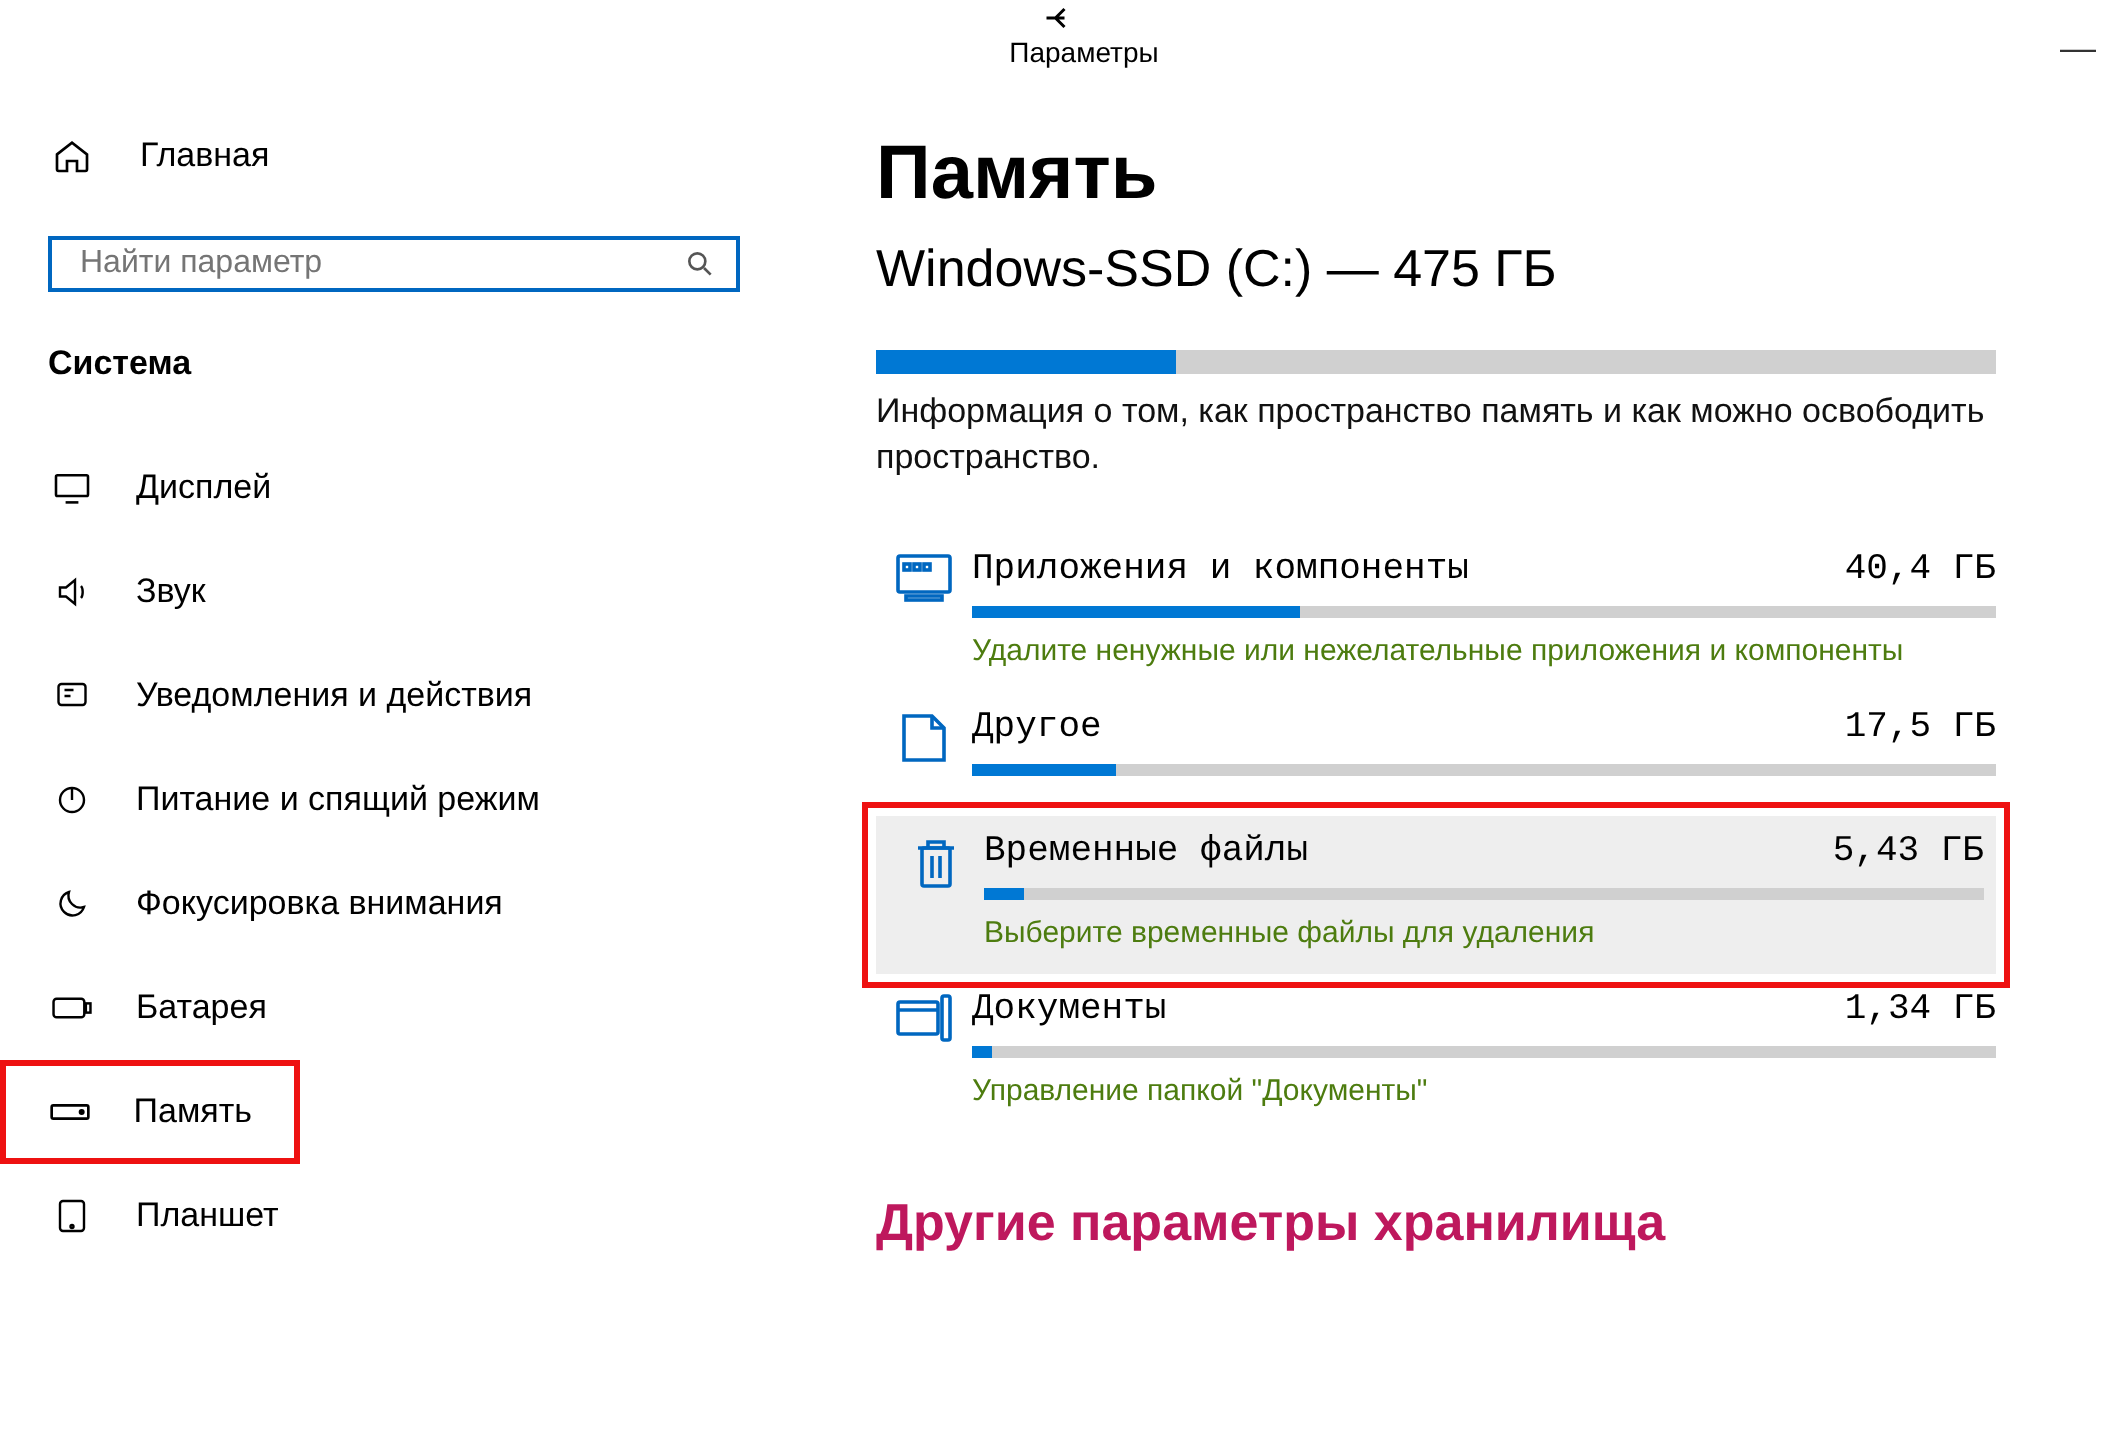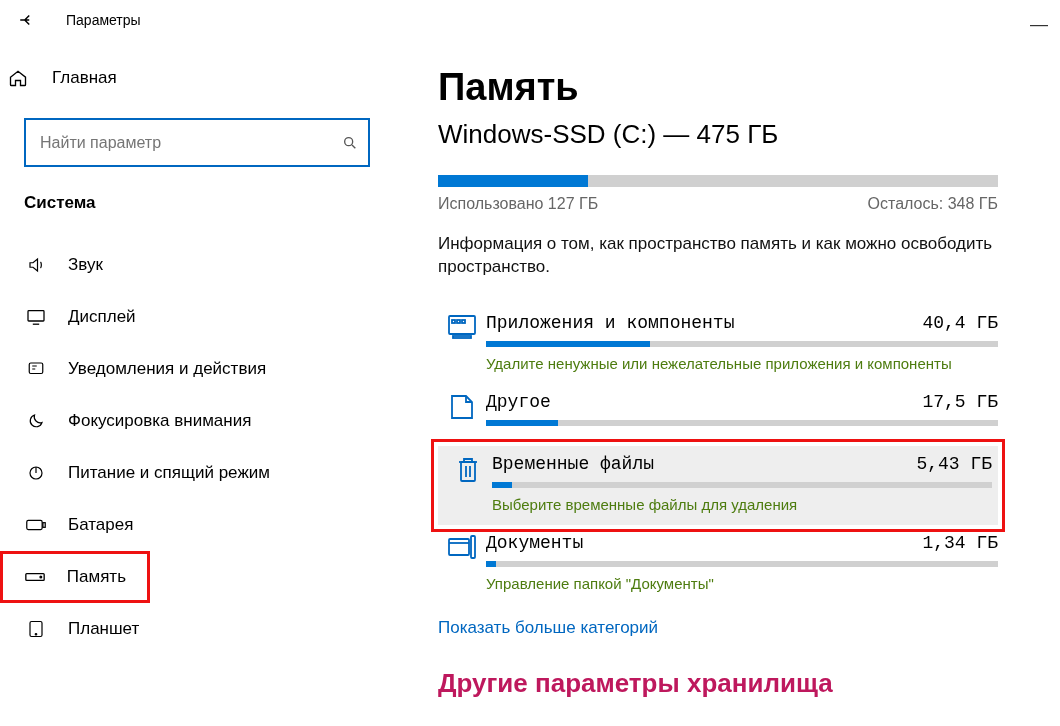--- a/index.html
+++ b/index.html
@@ -11,47 +11,48 @@
     height: 726px;
     overflow: hidden;
     position: relative;
   }
   .titlebar {
     height: 40px;
     display: flex;
     align-items: center;
     padding: 0 12px;
     position: relative;
+    flex-direction: column;
   }
   .titlebar .back { width: 30px; display:flex; align-items:center; justify-content:center; cursor:pointer; }
   .titlebar .title { margin-left: 24px; font-size: 14px; color:#000; }
   .titlebar .min { position:absolute; right: 12px; top: 14px; font-size: 18px; color:#333; cursor:pointer;}
   .layout { display:flex; height: calc(100% - 40px); }
   .sidebar {
     width: 390px;
     padding: 14px 0 0 0;
     background: #fff;
     border-right: none;
     position: relative;
   }
   .main {
     flex: 1;
     padding: 26px 56px 0 48px;
   }
   .home-row {
     display:flex; align-items:center;
-    padding: 14px 8px;
+    padding: 14px 26px;
     font-size: 17px;
     cursor:pointer;
   }
   .home-row .ic { width: 24px; text-align:center; margin-right: 20px; }
   .search-wrap {
     margin: 16px 20px 22px 24px;
     border: 2px solid #0067c0;
-    height: 49px;
+    height: 28px;
     display:flex; align-items:center;
     padding: 0 10px 0 14px;
   }
   .search-wrap input {
     border:none; outline:none; flex:1; font-size:16px; color:#555;
     background:transparent;
   }
   .search-wrap .sicon { color:#333; font-size:14px;}
   .cat-label {
     padding: 4px 24px 8px 24px;
@@ -154,65 +155,65 @@
           </svg>
       </span>
     </div>
 
     <div class="cat-label">Система</div>
 
     <div style="height:18px"></div>
 
     <div class="side-item">
       <span class="ic">
+        <svg width="20" height="16" viewBox="0 0 24 20" fill="none" stroke="#000" stroke-width="1.6">
+            <rect x="2" y="2" width="20" height="13" rx="1"></rect>
+            <path d="M8 19h8"></path>
+          </svg>
+      </span>
+      <span>Дисплей</span>
+    </div>
+
+    <div class="side-item">
+      <span class="ic">
         <svg width="20" height="18" viewBox="0 0 24 24" fill="none" stroke="#000" stroke-width="1.6">
             <path d="M4 9v6h4l6 5V4L8 9H4z"></path>
             <path d="M18 8c1.5 1.5 1.5 6.5 0 8"></path>
           </svg>
       </span>
       <span>Звук</span>
     </div>
 
     <div class="side-item">
       <span class="ic">
-        <svg width="20" height="16" viewBox="0 0 24 20" fill="none" stroke="#000" stroke-width="1.6">
-            <rect x="2" y="2" width="20" height="13" rx="1"></rect>
-            <path d="M8 19h8"></path>
-          </svg>
-      </span>
-      <span>Дисплей</span>
-    </div>
-
-    <div class="side-item">
-      <span class="ic">
         <svg width="20" height="18" viewBox="0 0 24 24" fill="none" stroke="#000" stroke-width="1.6">
             <rect x="3" y="4" width="18" height="14" rx="2"></rect>
             <path d="M7 8h6M7 12h4"></path>
           </svg>
       </span>
       <span>Уведомления и действия</span>
     </div>
 
     <div class="side-item">
       <span class="ic">
         <svg width="18" height="18" viewBox="0 0 24 24" fill="none" stroke="#000" stroke-width="1.6">
-            <path d="M20 14A8 8 0 0 1 10 4a8 8 0 1 0 10 10z"></path>
-          </svg>
-      </span>
-      <span>Фокусировка внимания</span>
-    </div>
-
-    <div class="side-item">
-      <span class="ic">
-        <svg width="18" height="18" viewBox="0 0 24 24" fill="none" stroke="#000" stroke-width="1.6">
             <circle cx="12" cy="12" r="8"></circle>
             <path d="M12 4v8"></path>
           </svg>
       </span>
       <span>Питание и спящий режим</span>
+    </div>
+
+    <div class="side-item">
+      <span class="ic">
+        <svg width="18" height="18" viewBox="0 0 24 24" fill="none" stroke="#000" stroke-width="1.6">
+            <path d="M20 14A8 8 0 0 1 10 4a8 8 0 1 0 10 10z"></path>
+          </svg>
+      </span>
+      <span>Фокусировка внимания</span>
     </div>
 
     <div class="side-item">
       <span class="ic">
         <svg width="20" height="14" viewBox="0 0 26 14" fill="none" stroke="#000" stroke-width="1.6">
             <rect x="1" y="1" width="20" height="12" rx="2"></rect>
             <rect x="22" y="4" width="3" height="6"></rect>
           </svg>
       </span>
       <span>Батарея</span>
@@ -238,24 +239,20 @@
       <span>Планшет</span>
     </div>
   </div>
 
   <div class="main">
     <div class="h1">Память</div>
     <div class="drive-line">Windows-SSD (C:) — 475 ГБ</div>
 
     <div class="storage-bar">
       <div class="used" style="width:26.7%"></div>
-    </div>
-    <div class="storage-meta">
-      <span>Использовано 127 ГБ</span>
-      <span>Осталось: 348 ГБ</span>
     </div>
 
     <div class="blurb">Информация о том, как пространство память и как можно освободить пространство.</div>
 
     <div class="cat-row">
       <div class="cicon">
         <svg width="28" height="24" viewBox="0 0 28 24" fill="none" stroke="#0067c0" stroke-width="1.8">
             <rect x="1" y="1" width="26" height="18" rx="1"></rect>
             <rect x="5" y="21" width="18" height="2"></rect>
             <rect x="4" y="5" width="3" height="3"></rect>
@@ -327,17 +324,16 @@
           <span>Документы</span>
           <span>1,34 ГБ</span>
         </div>
         <div class="cbar">
             <div class="fill" style="width:2%"></div>
           </div>
         <div class="cdesc">Управление папкой "Документы"</div>
       </div>
     </div>
 
-    <div class="more-link">Показать больше категорий</div>
 
     <div class="h2cut">Другие параметры хранилища</div>
   </div>
 </div>
 
 </body></html>

